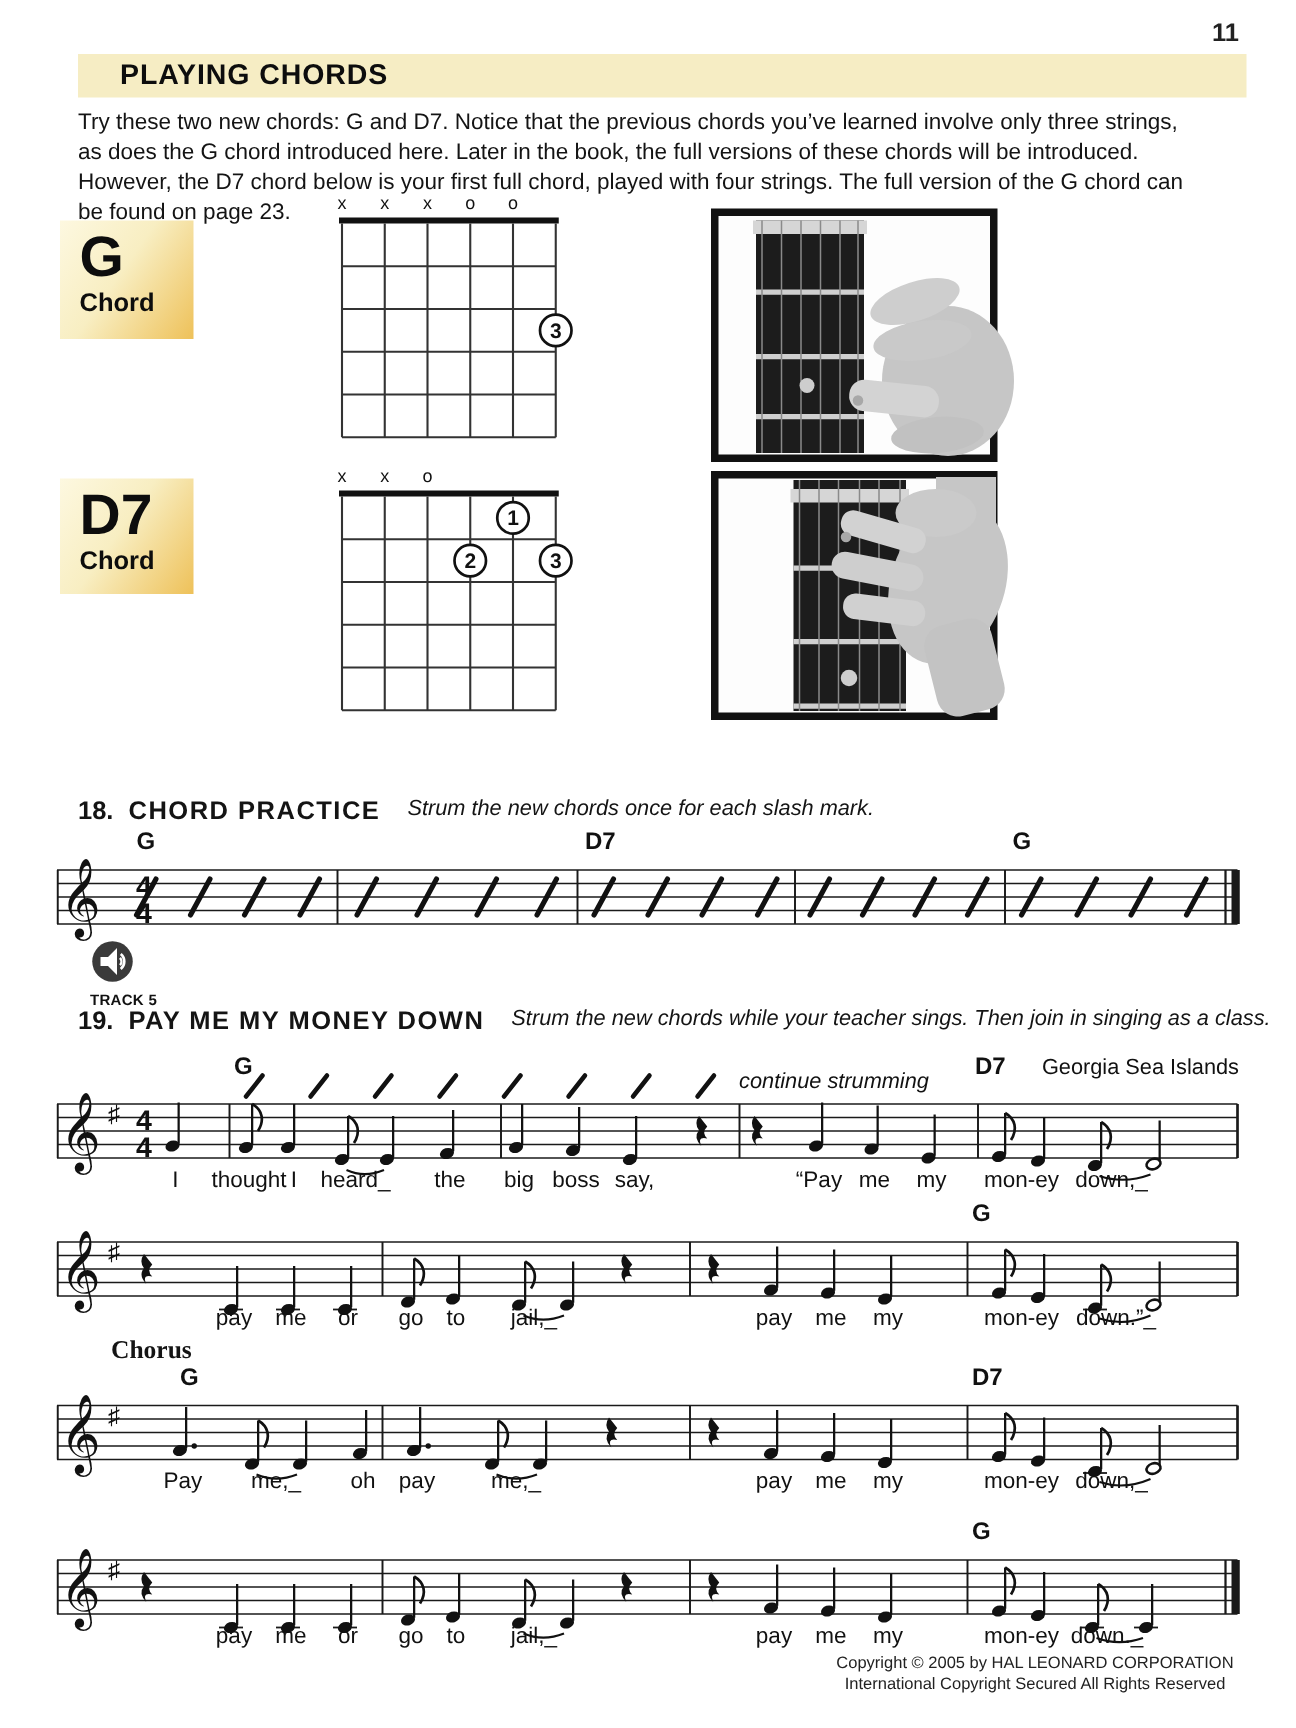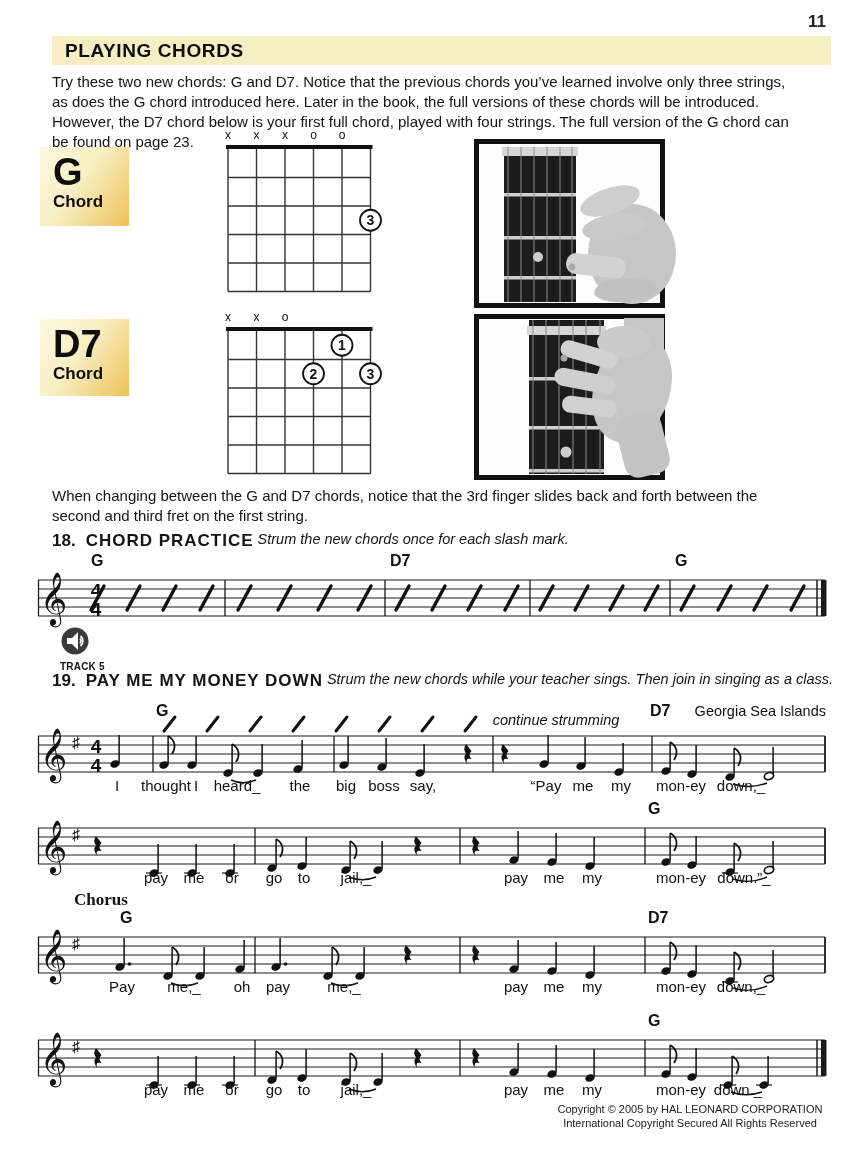--- a/index.html
+++ b/index.html
@@ -1,21 +1,21 @@
 <!DOCTYPE html>
 <html><head>
 <meta charset="utf-8">
 <style>
   html,body{margin:0;padding:0;background:#d9d9d9}
   .page{position:relative;width:864px;height:1152px;background:#ffffff;
         font-family:"Liberation Sans",sans-serif;color:#141414;overflow:hidden}
   .page-number{position:absolute;top:12px;right:38px;font-size:17px;font-weight:bold;color:#222}
   .header-bar{position:absolute;left:52px;top:36px;width:779px;height:29px;background:#f6edc4;
               display:flex;align-items:center}
-  .header-bar span{font-size:19px;font-weight:bold;letter-spacing:.6px;padding-left:13px;color:#0d0d0d}
+  .header-bar span{font-size:19px;font-weight:bold;letter-spacing:.6px;padding-left:28px;color:#0d0d0d}
   .intro{position:absolute;left:52px;top:72px;width:748px;font-size:15px;line-height:1.33;margin:0}
   .between{position:absolute;left:52px;top:486px;width:732px;font-size:15px;line-height:1.33;margin:0}
   .chord-label-box{position:absolute;left:40px;width:89px;
       background:linear-gradient(125deg,#fdf8e0 0%,#f8eec2 45%,#eec159 100%);
       padding:6px 0 0 13px;box-sizing:border-box}
   .box-g{top:147px;height:79px}
   .box-d7{top:319px;height:77px}
   .chord-big{font-size:38px;font-weight:bold;line-height:1;color:#0d0d0d}
   .chord-word{font-size:17px;font-weight:bold;margin-top:1px;color:#0d0d0d}
   svg{overflow:visible}
@@ -24,21 +24,21 @@
   .grid-g{top:127px}
   .grid-d7{top:309px}
   .photo{position:absolute;left:474px;width:191px}
   .photo-g{top:139px;height:169px}
   .photo-d7{top:314px;height:166px}
   .ex-heading{position:absolute;left:52px;display:flex;align-items:flex-start;white-space:nowrap}
   .ex18-heading{top:531px}
   .ex19-heading{top:671px}
   .ex-num{font-size:17px;font-weight:bold;margin-right:10px}
   .ex-title{font-size:17px;font-weight:bold;letter-spacing:1px}
-  .ex-instr{font-size:14.5px;font-style:italic;margin-left:4px}
+  .ex-instr{font-size:14.5px;font-style:italic;margin-left:18px}
   .music-svg{position:absolute;left:36px;width:795px}
   #mline18{top:552px;height:80px}
   #mline0{top:696px;height:115px}
   #mline1{top:788px;height:112px}
   #mline2{top:897px;height:112px}
   #mline3{top:1000px;height:110px}
   .track{position:absolute;left:60px;top:626px}
   .track-label{font-size:10px;font-weight:bold;letter-spacing:.2px;margin-top:1px;color:#111}
   .chorus{position:absolute;left:74px;top:890px;font-family:"Liberation Serif",serif;
           font-weight:bold;font-size:17px}
@@ -157,21 +157,20 @@
       <rect x="150" y="4" width="40" height="70" fill="#c6c6c6"></rect>
       <ellipse cx="150" cy="28" rx="27" ry="16" fill="#cacaca"></ellipse>
       <rect x="86" y="32" width="58" height="17" rx="8" fill="#d2d2d2" transform="rotate(16 115 40)"></rect>
       <rect x="80" y="58" width="62" height="18" rx="9" fill="#cecece" transform="rotate(11 111 67)"></rect>
       <rect x="88" y="84" width="55" height="17" rx="8" fill="#d0d0d0" transform="rotate(7 115 92)"></rect>
       <rect x="146" y="100" width="46" height="62" rx="14" fill="#c3c3c3" transform="rotate(-14 169 131)"></rect>
       <circle cx="90" cy="44" r="3.5" fill="#a8a8a8"></circle>
     </g>
   </svg>
 
-  <p class="between">When changing between the G and D7 chords, notice that the 3rd finger slides back and forth between the second and third fret on the first string.</p>
 
   <div class="ex-heading ex18-heading">
     <span class="ex-num">18.</span>
     <span class="ex-title">CHORD PRACTICE</span>
     <span class="ex-instr">Strum the new chords once for each slash mark.</span>
   </div>
   <svg id="mline18" class="music-svg">
       <line x1="2" y1="28" x2="789" y2="28" stroke="#1a1a1a" stroke-width="1.1"></line>
       <line x1="2" y1="37" x2="789" y2="37" stroke="#1a1a1a" stroke-width="1.1"></line>
       <line x1="2" y1="46" x2="789" y2="46" stroke="#1a1a1a" stroke-width="1.1"></line>

